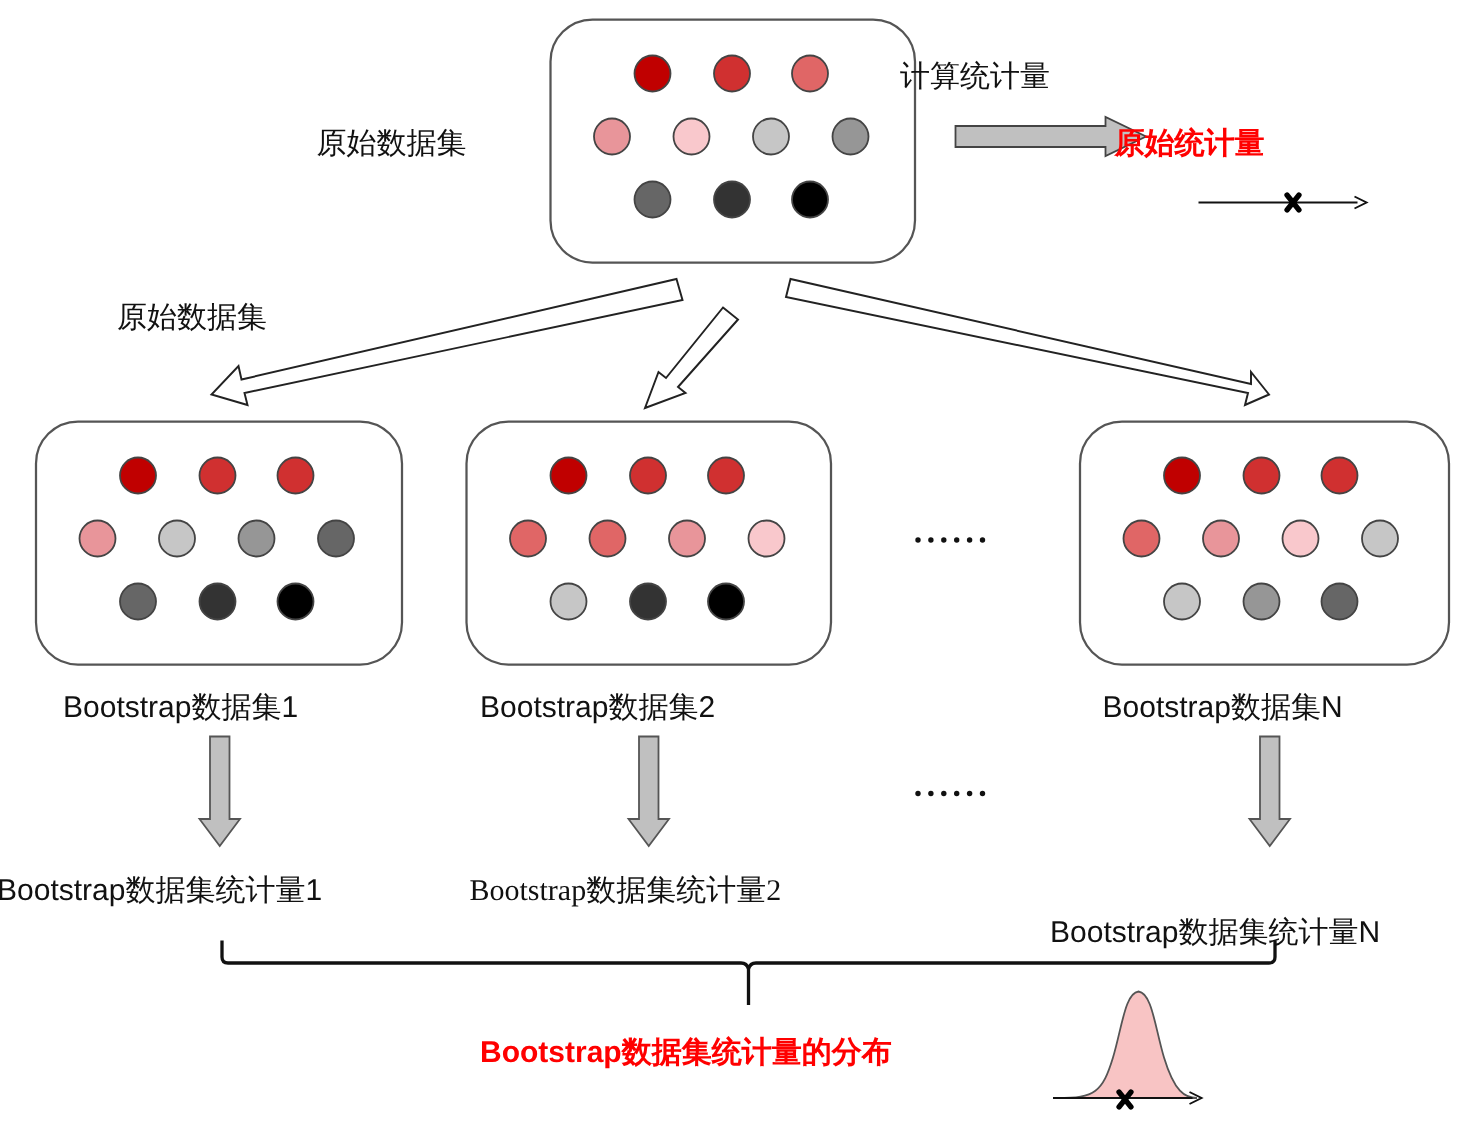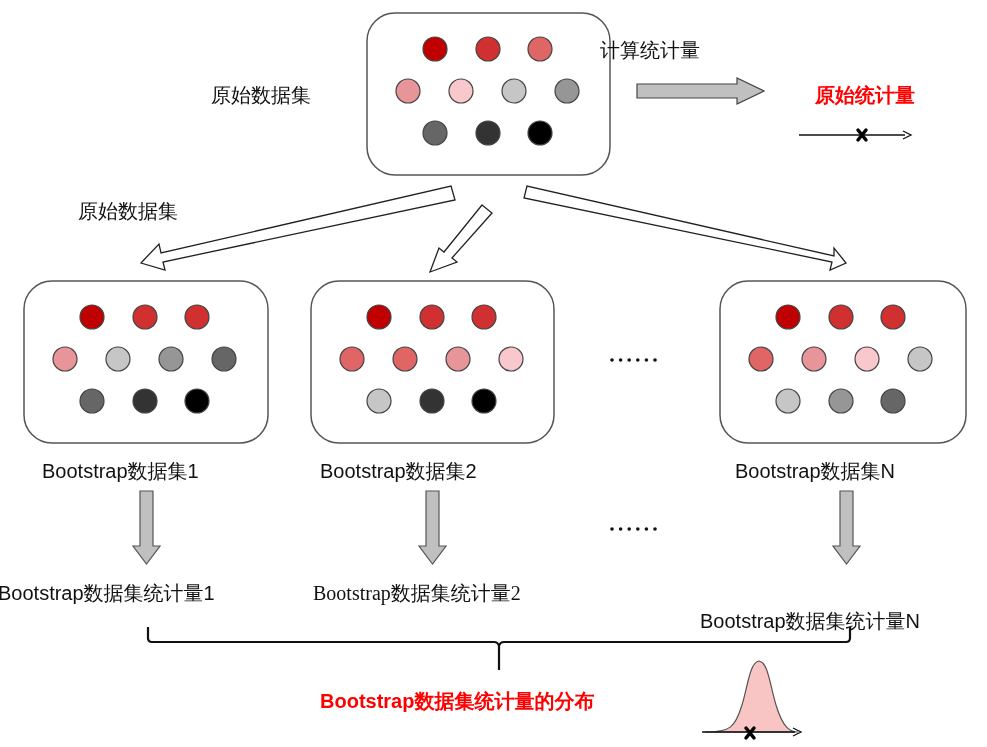--- a/index.html
+++ b/index.html
@@ -114,21 +114,21 @@
   <line x1="702" y1="732" x2="795" y2="732" stroke="#111" stroke-width="1.3"></line>
   <path d="M793,728 L801,732 L793,736" fill="none" stroke="#111" stroke-width="1.3"></path>
   <g stroke="#000" stroke-width="3.5" stroke-linecap="round">
     <line x1="746" y1="728" x2="754" y2="738"></line>
     <line x1="754" y1="728" x2="746" y2="738"></line>
   </g>
 </svg>
 
 <div class="txt cjk-serif label" style="left:211px; top:82px;font-family:Liberation Serif, serif;">原始数据集</div>
 <div class="txt cjk-serif label" style="left:600px; top:37px;">计算统计量</div>
-<div class="txt cjk-serif label red" style="left:815px; top:82px;text-align:right;">原始统计量</div>
+<div class="txt cjk-serif label red" style="left:743px; top:82px;text-align:right;">原始统计量</div>
 <div class="txt cjk-serif label" style="left:78px; top:198px;">原始数据集</div>
 
 <div class="txt label" style="left:42px; top:458px;">Bootstrap数据集1</div>
 <div class="txt label" style="left:320px; top:458px;">Bootstrap数据集2</div>
 <div class="txt label" style="left:735px; top:458px;">Bootstrap数据集N</div>
 
 <div class="txt label" style="left:-2px; top:580px;">Bootstrap数据集统计量1</div>
 <div class="txt label" style="left:313px; top:580px;font-family:Liberation Serif, serif;">Bootstrap数据集统计量2</div>
 <div class="txt label" style="left:700px; top:580px;margin-top:28px;">Bootstrap数据集统计量N</div>
 

